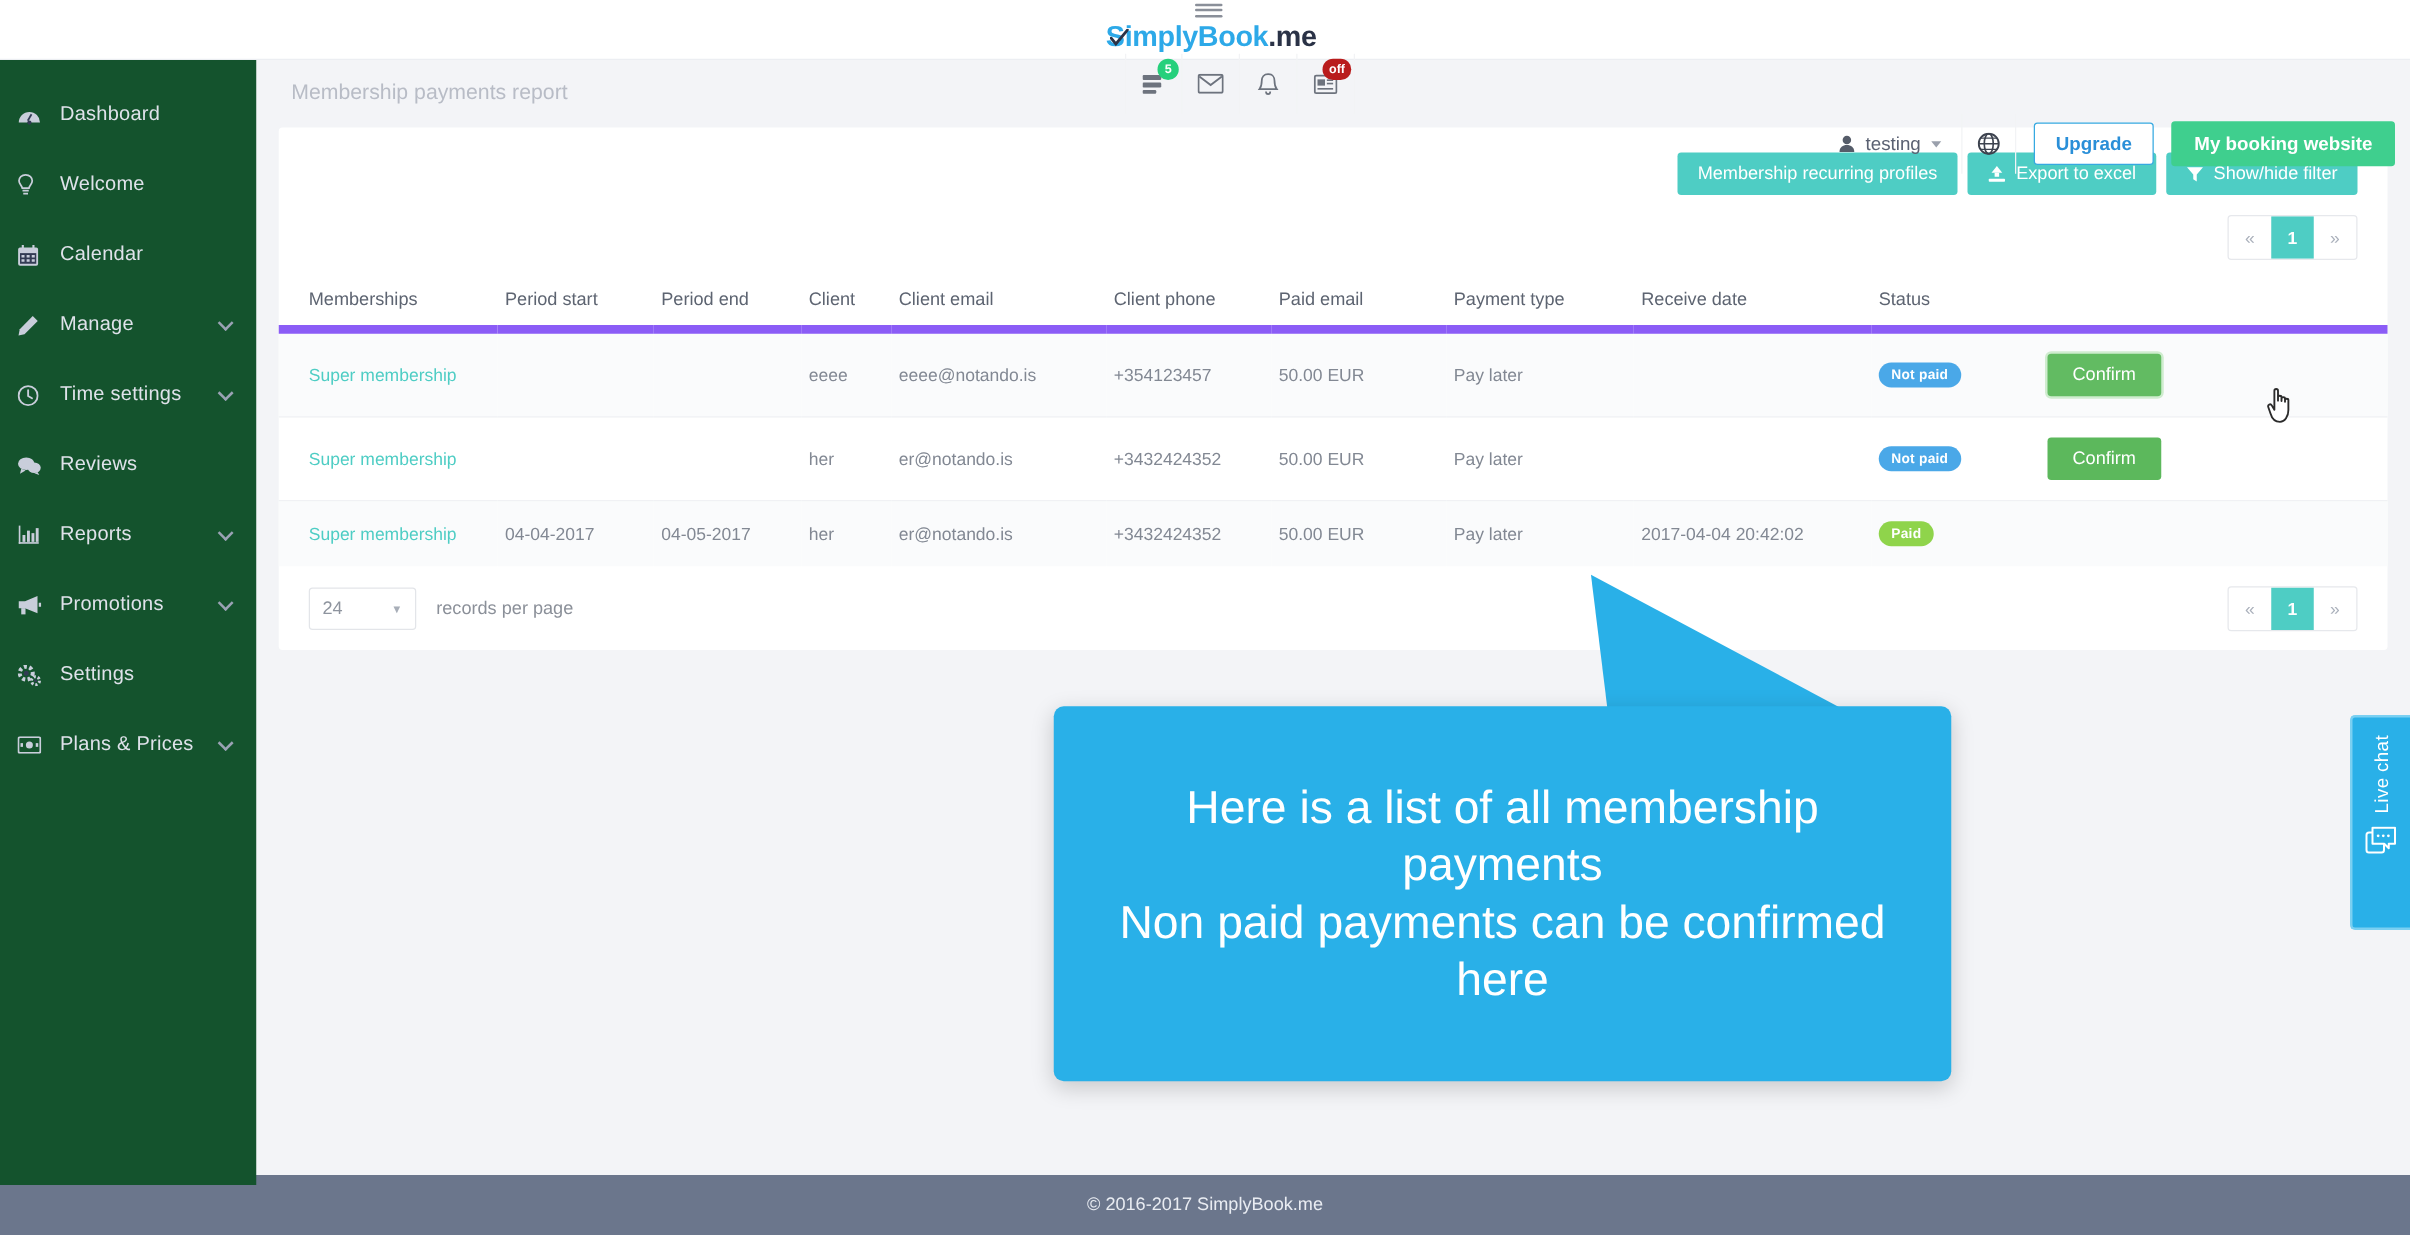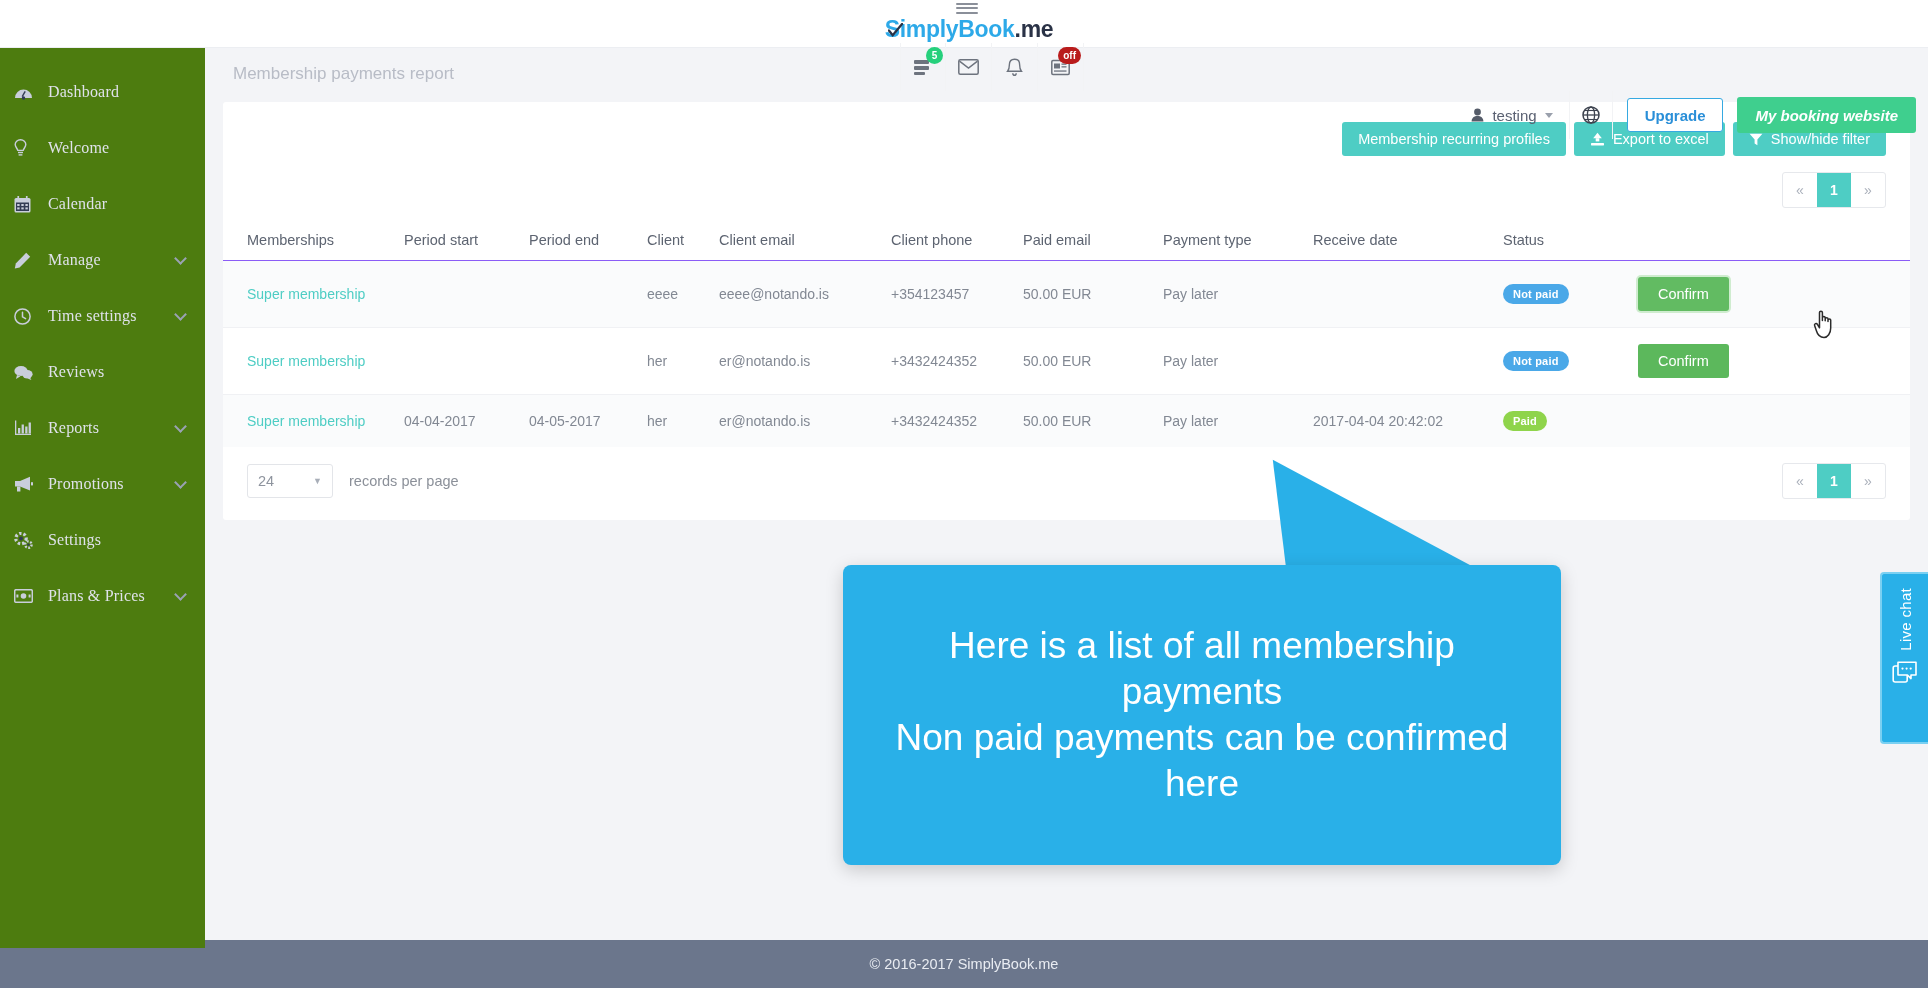--- a/index.html
+++ b/index.html
@@ -54,27 +54,27 @@
     border-left:1px solid #f2f3f5; border-right:1px solid #f2f3f5; cursor:pointer;
   }
   .btn-upgrade {
     margin-left: 14px; height: 34px; padding: 0 17px; border:1px solid #36a9e1;
     color:#2a8fd8; background:#fff; border-radius:3px; font-size:15px; font-weight:bold;
     display:flex;align-items:center; cursor:pointer;
   }
   .btn-booking {
     margin-left: 14px; margin-right: 12px; height: 36px; padding: 0 18px;
     background:#3fcf8e; color:#fff; border-radius:3px; font-size:15px; font-weight:bold;
-    display:flex;align-items:center; cursor:pointer;font-style:italic;
+    display:flex;align-items:center; cursor:pointer;
   }
 
   
   .sidebar {
     position:absolute; top:48px; left:0; width: 205px; height: 900px;
-    background:#4d7c0f; z-index: 30; padding-top: 16px; font-family: Liberation Serif, serif;
+    background:#14532d; z-index: 30; padding-top: 16px;
   }
   .side-item {
     display:flex; align-items:center; height: 56px; padding-left: 14px;
     color:#dfe2ea; font-size: 16px; cursor:pointer; position:relative;
   }
   .side-ic { width: 34px; display:flex; align-items:center; color:#c9cedb; }
   .side-label { letter-spacing:0.2px; }
   .side-chev {
     position:absolute; right: 20px; width: 9px; height: 9px;
     border-right:2px solid #9aa2b4; border-bottom:2px solid #9aa2b4;
@@ -98,21 +98,21 @@
   .pager {
     display:flex; border:1px solid #e6e8ec; border-radius:3px; overflow:hidden; background:#fff;
   }
   .pg { width:34px; height:34px; display:flex;align-items:center;justify-content:center;
         font-size:14px; color:#aab0bb; cursor:pointer; }
   .pg.active { background:#4ecdc4; color:#fff; font-weight:bold; }
 
   table.tbl { width: 100%; border-collapse: collapse; margin-top: 14px; }
   table.tbl th {
     text-align:left; font-size:14.5px; color:#5d6471; font-weight:normal;
-    padding: 10px 6px 12px 6px; border-bottom:1px solid #8b5cf6;
+    padding: 10px 6px 12px 6px; border-bottom:7px solid #8b5cf6;
   }
   table.tbl td {
     font-size:14px; color:#828893; padding: 16px 6px; vertical-align:middle;
   }
   table.tbl tr.alt td { background:#fafbfc; }
   table.tbl tr.sep td { border-top:1px solid #f0f1f4; }
   .memlink { color:#4ecdc4; cursor:pointer; }
   .pill {
     display:inline-block; border-radius:11px; color:#fff; font-size:11px; font-weight:bold;
     padding: 4px 10px; letter-spacing:0.2px;

